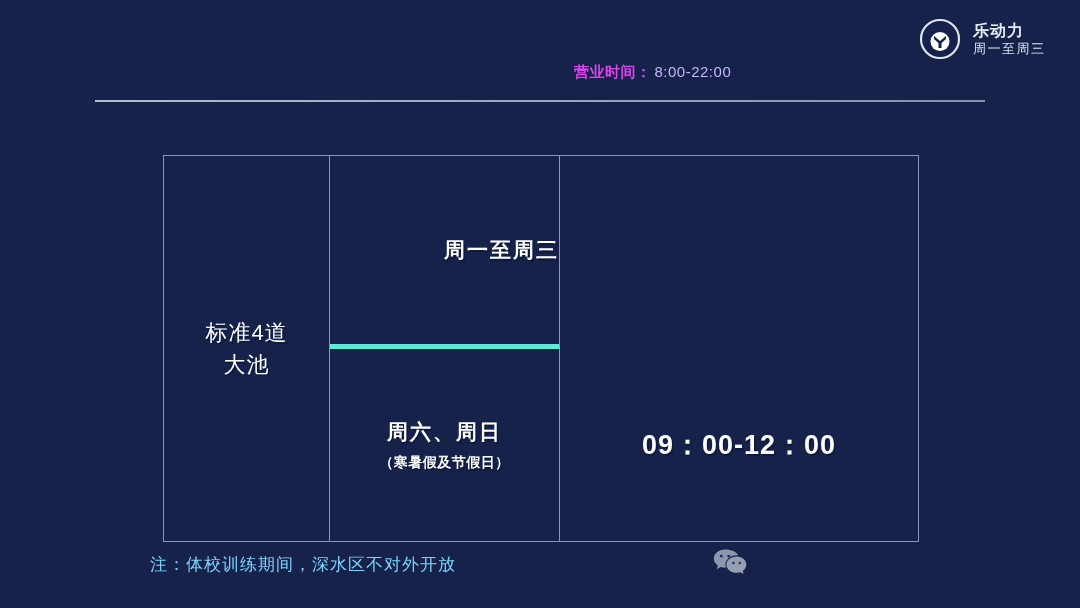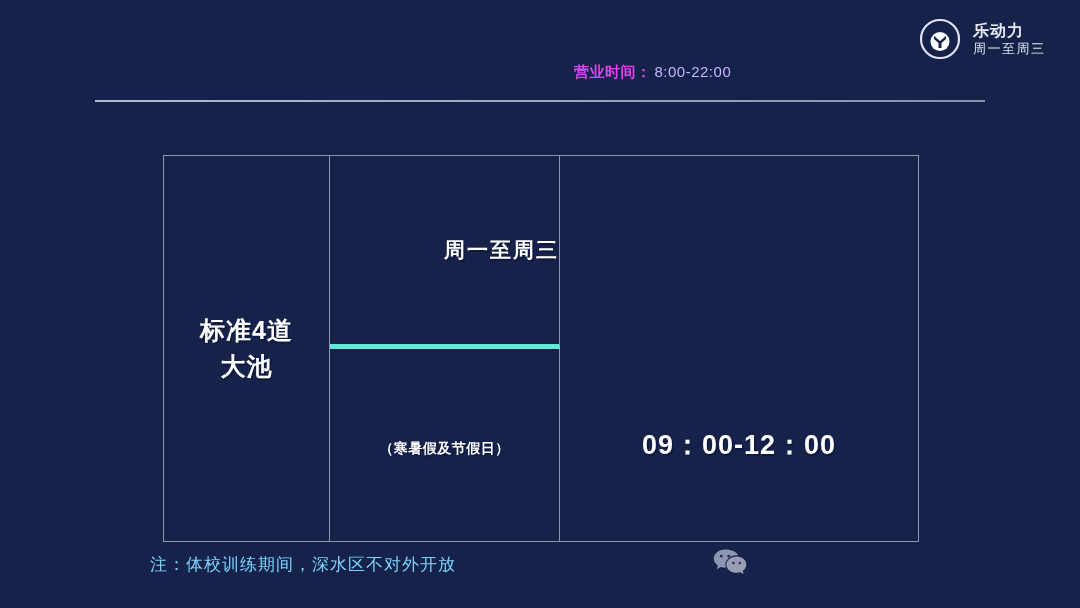--- a/index.html
+++ b/index.html
@@ -114,22 +114,22 @@
     align-items: center;
     justify-content: center;
     text-align: center;
     color: #ffffff;
     box-sizing: border-box;
   }
   #cell-pool {
     grid-column: 1;
     grid-row: 1 / span 2;
     border-right: 1px solid #8d96b3;
-    font-size: 25px;
-    font-weight: bold;
+    font-size: 22px;
+    font-weight: normal;
     line-height: 1.42;
     letter-spacing: 1px;
     text-shadow: 1.5px 1.5px 0 rgba(10,20,55,0.6);
   }
   #cell-days-1 {
     grid-column: 2;
     grid-row: 1;
     border-right: 1px solid #8d96b3;
     border-bottom: 5px solid #5eead4;
     align-items: flex-end;
@@ -241,20 +241,21 @@
     <div>标准4道</div>
     <div>大池</div>
   </div>
 
   <div class="cell" id="cell-days-1">
     <div class="days-main">周一至周三</div>
   </div>
 
 
   <div class="cell" id="cell-days-2">
+    <div class="days-main">周六、周日</div>
     <div class="days-sub">（寒暑假及节假日）</div>
   </div>
 
   <div class="cell" id="cell-time-2">
     <div class="time-text">09：00-12：00</div>
   </div>
 </div>
 
 <div id="footer-note">注：体校训练期间，深水区不对外开放</div>
 

